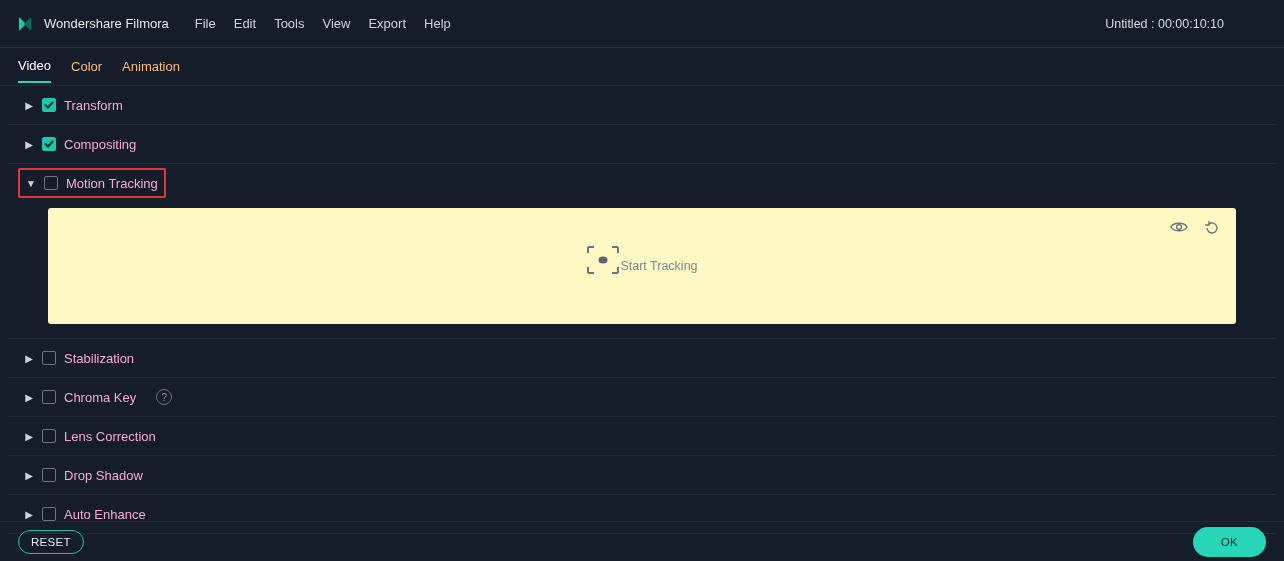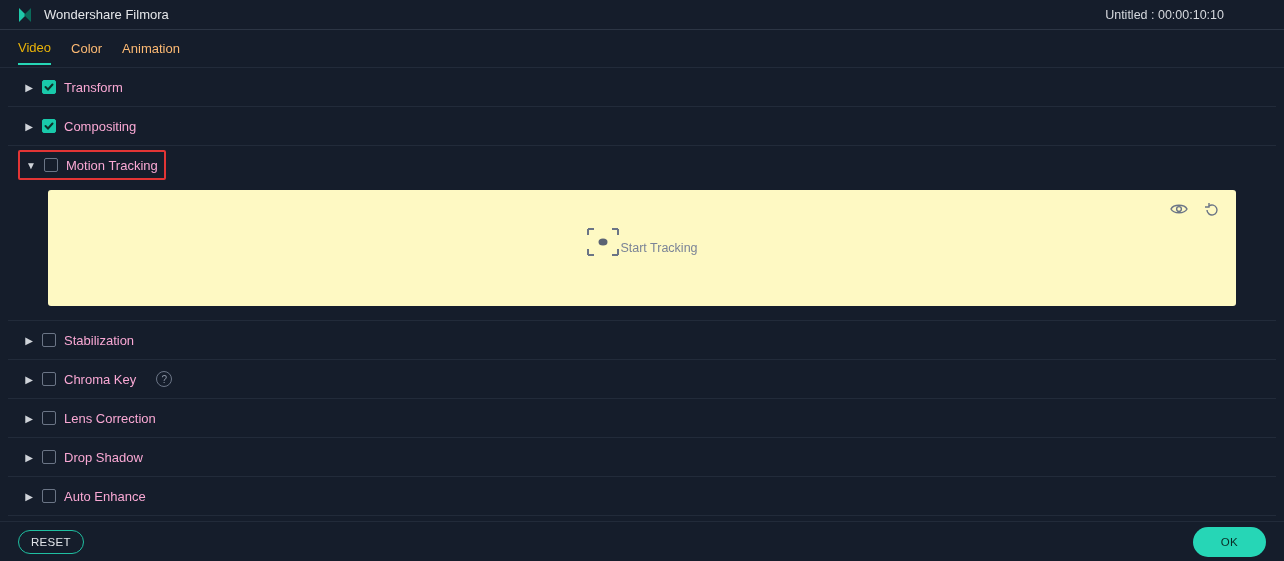--- a/index.html
+++ b/index.html
@@ -3,21 +3,21 @@
 <meta charset="utf-8">
 <style>
 * { margin: 0; padding: 0; box-sizing: border-box; }
 html, body { width: 1284px; height: 561px; font-family: -apple-system, "Segoe UI", Arial, sans-serif; }
 body { background: #151d2b; color: #d0d4da; font-size: 13px; overflow: hidden; }
 
 
 .app-bar {
   display: flex;
   align-items: center;
-  height: 30px;
+  height: 48px;
   padding: 0 16px;
   border-bottom: 1px solid #2c3544;
 }
 .app-logo {
   width: 18px; height: 18px;
   display: inline-flex; align-items: center; justify-content: center;
   margin-right: 10px;
 }
 .app-title { color: #e5e7ea; font-size: 13px; margin-right: 26px; }
 .app-menu { display: flex; gap: 18px; }
@@ -28,21 +28,21 @@
 
 .tabs-row {
   display: flex;
   align-items: center;
   height: 38px;
   padding: 0 18px;
   gap: 20px;
   border-bottom: 1px solid #222b3a;
 }
 .tab { color: #fdba74; padding: 8px 0; cursor: pointer; }
-.tab.active { color: #eab308; border-bottom: 2px solid #26d6b6; }
+.tab.active { color: #ffffff; border-bottom: 2px solid #26d6b6; }
 
 
 .inspector {
   padding: 0 8px 0 8px;
   height: calc(561px - 34px - 38px - 40px);
   overflow: hidden;
 }
 .section {
   border-bottom: 1px solid #222b3a;
 }
@@ -155,20 +155,28 @@
 <body>
 
 <div class="app-bar">
   <span class="app-logo">
     <svg width="18" height="18" viewBox="0 0 18 18">
       <path d="M3 2 L10 9 L3 16 Z" fill="#1fc9aa"></path>
       <path d="M15 2 L8 9 L15 16 Z" fill="#0b6a5a"></path>
     </svg>
   </span>
   <span class="app-title">Wondershare Filmora</span>
+  <div class="app-menu">
+    <span>File</span>
+    <span>Edit</span>
+    <span>Tools</span>
+    <span>View</span>
+    <span>Export</span>
+    <span>Help</span>
+  </div>
   <div class="app-spacer"></div>
   <span class="doc-title">Untitled : 00:00:10:10</span>
 </div>
 
 <div class="tabs-row">
   <span class="tab active">Video</span>
   <span class="tab">Color</span>
   <span class="tab">Animation</span>
 </div>
 

